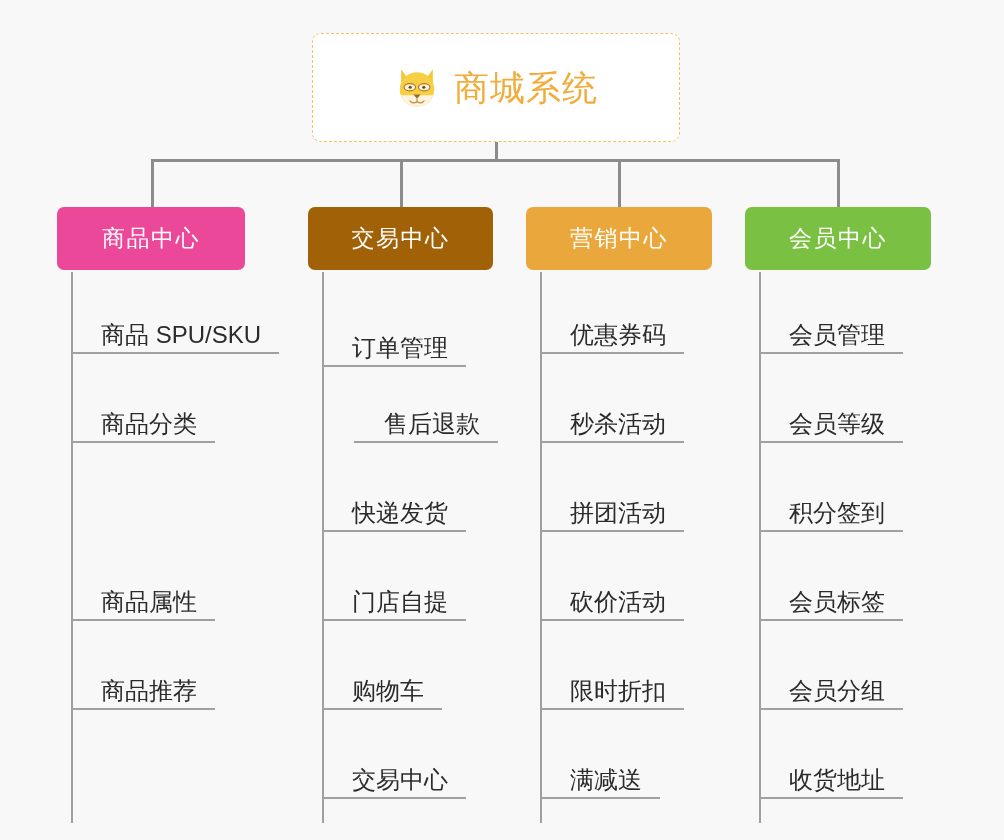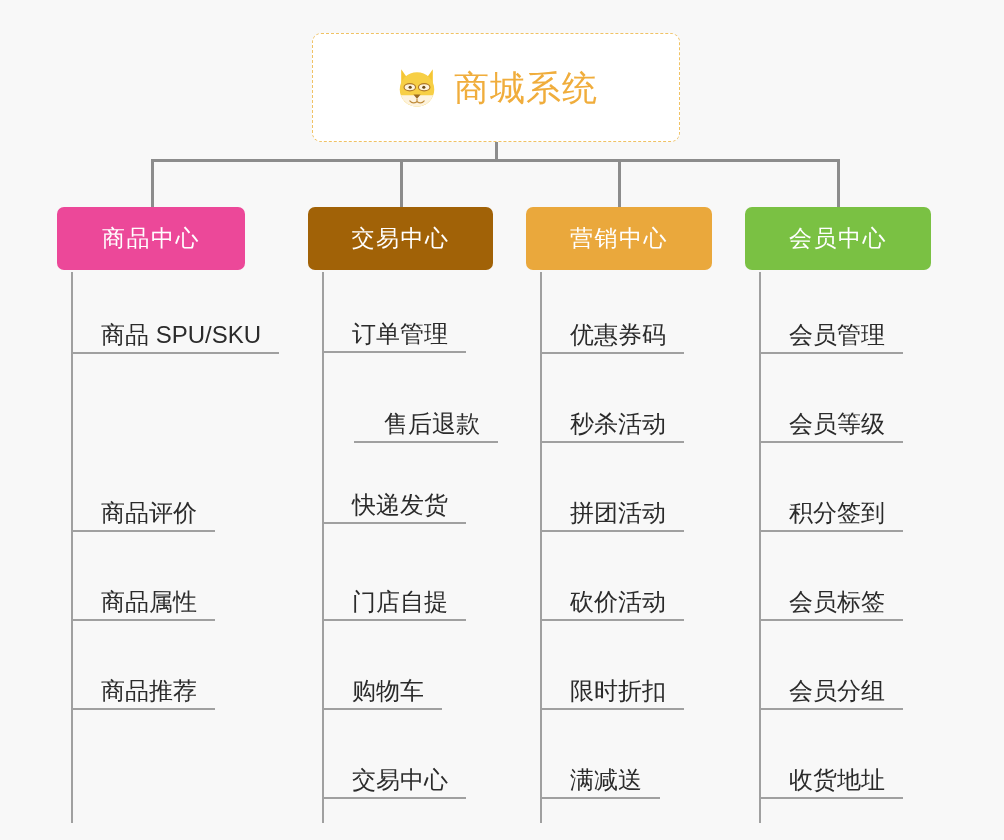--- a/index.html
+++ b/index.html
@@ -122,49 +122,49 @@
 
   <div class="column" style="left:57px;width:188px;">
     <div class="cat-box" style="background: #ec4899;">
       <span>商品中心</span>
     </div>
     <div class="items" style="--rule: #a0a0a0;">
       <div class="item" style="top:49px;">
           <span class="item-label">商品 SPU/SKU</span>
           <span class="item-rule" style="background: rgb(160, 160, 160);"></span>
         </div>
-      <div class="item" style="top:227px;">
-          <span class="item-label">商品评价</span>
+      <div class="item" style="top:138px;">
+          <span class="item-label">商品分类</span>
           <span class="item-rule" style="background: rgb(160, 160, 160);"></span>
         </div>
       <div class="item" style="top:405px;">
           <span class="item-label">商品推荐</span>
           <span class="item-rule" style="background: rgb(160, 160, 160);"></span>
         </div>
       <div class="item" style="top:316px;">
           <span class="item-label">商品属性</span>
           <span class="item-rule" style="background: rgb(160, 160, 160);"></span>
         </div>
     </div>
   </div>
 
   <div class="column" style="left:308px;width:185px;">
     <div class="cat-box" style="background: #a16207;">
       <span>交易中心</span>
     </div>
     <div class="items" style="--rule: #a0a0a0;">
-      <div class="item" style="top:48px;">
+      <div class="item" style="top:62px;">
           <span class="item-label">订单管理</span>
           <span class="item-rule" style="background: rgb(160, 160, 160);"></span>
         </div>
       <div class="item" style="top:138px;padding-left:32px;">
           <span class="item-label">售后退款</span>
           <span class="item-rule" style="background: rgb(160, 160, 160);"></span>
         </div>
-      <div class="item" style="top:219px;justify-content:space-between;">
+      <div class="item" style="top:227px;justify-content:space-between;">
           <span class="item-label">快递发货</span>
           <span class="item-rule" style="background: rgb(160, 160, 160);"></span>
         </div>
       <div class="item" style="top:316px;">
           <span class="item-label">门店自提</span>
           <span class="item-rule" style="background: rgb(160, 160, 160);"></span>
         </div>
       <div class="item" style="top:405px;">
           <span class="item-label">购物车</span>
           <span class="item-rule" style="background: rgb(160, 160, 160);"></span>

